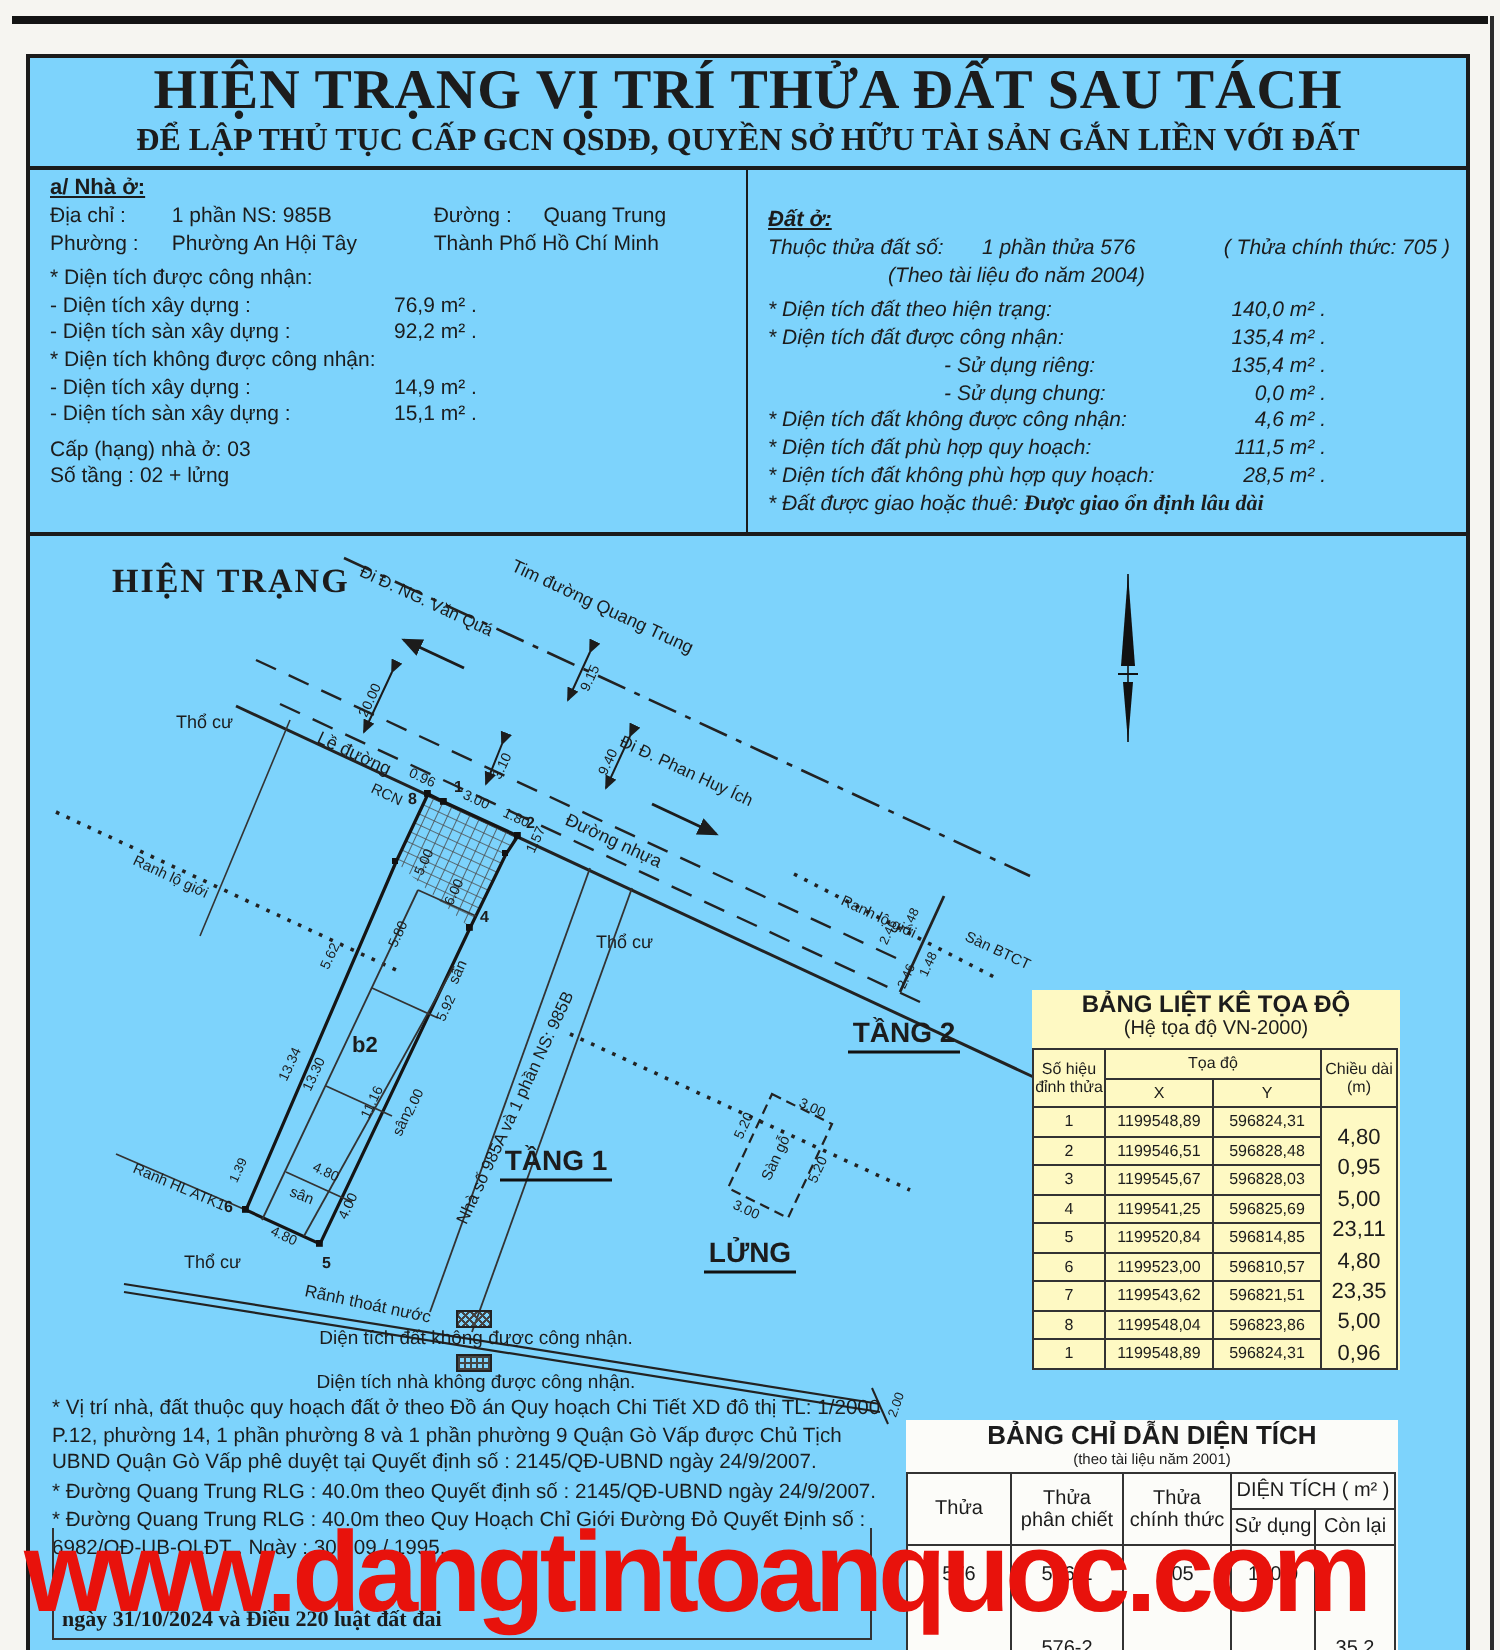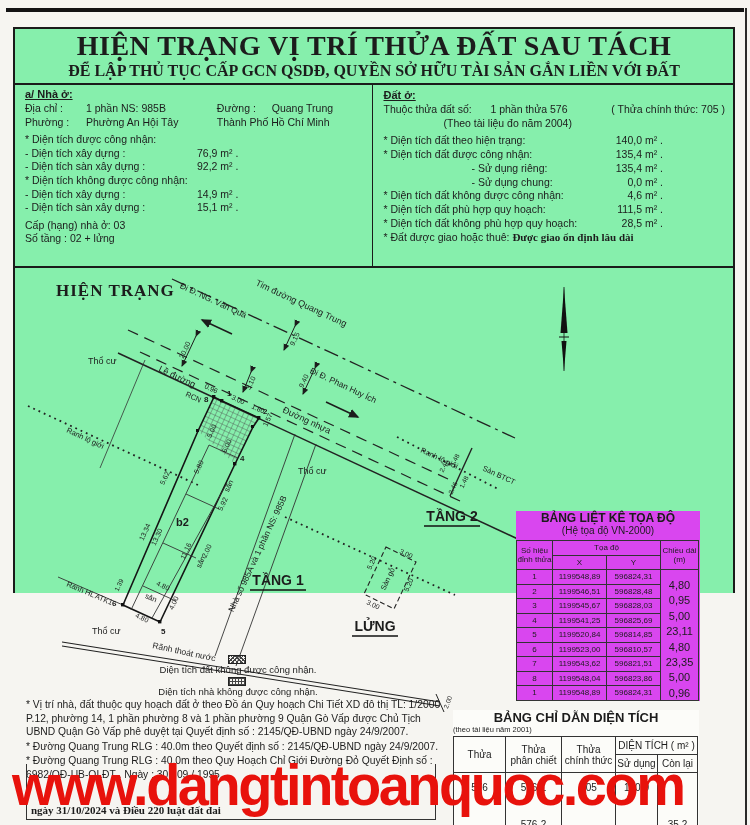--- a/index.html
+++ b/index.html
@@ -1,53 +1,53 @@
 <!DOCTYPE html>
 <html><head>
 <meta charset="utf-8">
 <style>
   html,body{margin:0;padding:0;}
   .page{position:relative;width:750px;height:825px;background:#f6f5f1;font-family:"Liberation Sans",sans-serif;color:#1c1c1c;overflow:hidden;}
   .top-rule{position:absolute;left:6px;top:8px;width:738px;height:4px;background:#141414;}
   .right-outer{position:absolute;left:745px;top:8px;width:2px;height:817px;background:#2a2a2a;}
-  .frame{position:absolute;left:13px;top:27px;width:722px;height:566px;border:2px solid #1b1b1b;border-bottom:none;background:#86efac;box-sizing:border-box;}
+  .frame{position:absolute;left:13px;top:27px;width:722px;height:798px;border:2px solid #1b1b1b;border-bottom:none;background:#7dd3fc;box-sizing:border-box;}
   .title-block{height:56px;border-bottom:2px solid #1b1b1b;text-align:center;padding-top:2px;box-sizing:border-box;}
   .title-main{font-family:"Liberation Serif",serif;font-weight:bold;font-size:28px;line-height:30px;letter-spacing:.5px;}
   .title-sub{font-family:"Liberation Serif",serif;font-weight:bold;font-size:16px;line-height:20px;}
   .info-row{display:flex;height:183px;border-bottom:2px solid #1b1b1b;box-sizing:border-box;font-size:10.5px;}
   .house-box{width:362px;border-right:1.5px solid #1b1b1b;padding:3px 6px 0 10px;box-sizing:border-box;}
-  .land-box{flex:1;padding:4px 8px 0 10px;box-sizing:border-box;}
+  .land-box{flex:1;padding:19px 8px 0 10px;box-sizing:border-box;font-style:italic;}
   .box-heading{font-weight:bold;text-decoration:underline;font-size:11px;margin-bottom:2px;}
   .ln{line-height:13.6px;white-space:nowrap;}
   .hrow{display:flex;line-height:13.6px;}
   .hlbl{width:172px;}
   .lrow{display:flex;line-height:13.8px;}
   .llbl{flex:1;}
   .llbl.ind{padding-left:88px;}
   .lval{width:70px;text-align:right;margin-right:62px;}
   .sp{display:inline-block;}
   .gap{height:4px;}
   svg.drawing{position:absolute;left:0;top:0;width:750px;height:825px;pointer-events:none;}
   svg text{fill:#1c1c1c;font-family:"Liberation Sans",sans-serif;}
   .t65{font-size:6.5px;} .t7{font-size:7px;} .t75{font-size:7.5px;} .t8{font-size:8px;}
   .t85{font-size:8.5px;} .t9{font-size:9px;} .tb{font-weight:bold;}
   .hien-trang{position:absolute;left:56px;top:281px;font-family:"Liberation Serif",serif;font-weight:bold;font-size:17px;letter-spacing:1px;}
   
-  .coord-wrap{position:absolute;left:516px;top:511px;width:184px;background:#d946ef;}
+  .coord-wrap{position:absolute;left:516px;top:495px;width:184px;background:#fef9c3;}
   .coord-title{text-align:center;font-weight:bold;font-size:12px;}
   .coord-sub{text-align:center;font-size:10px;margin-bottom:4px;}
   table.coord{border-collapse:collapse;width:182px;table-layout:fixed;}
   table.coord th,table.coord td{border:1px solid #333;font-size:8px;text-align:center;padding:0;height:13.5px;font-weight:normal;}
   table.coord .lencell{vertical-align:top;padding:0;}
   .lenbox{position:relative;height:100%;}
   .lenbox span{position:absolute;left:0;width:100%;text-align:center;font-size:11px;}
   
   .area-wrap{position:absolute;left:453px;top:710px;width:246px;background:#fcfcf9;}
   .area-title{text-align:center;font-weight:bold;font-size:13px;}
-  .area-sub{text-align:left;font-size:7.5px;margin-bottom:2px;}
+  .area-sub{text-align:center;font-size:7.5px;margin-bottom:2px;}
   table.area{border-collapse:collapse;width:244px;table-layout:fixed;}
   table.area th,table.area td{border:1px solid #333;font-size:10px;text-align:center;padding:0;font-weight:normal;vertical-align:middle;}
   table.area th{height:17px;}
   table.area td{height:62px;vertical-align:top;}
   table.area td div{line-height:13px;}
   .dtich{font-size:11px;}
   .v-lo{margin-top:24px;}
   
   .notes{position:absolute;left:26px;top:655px;width:424px;}
   .legend-line{display:flex;align-items:center;line-height:12.5px;font-size:9.5px;flex-direction:column;}

